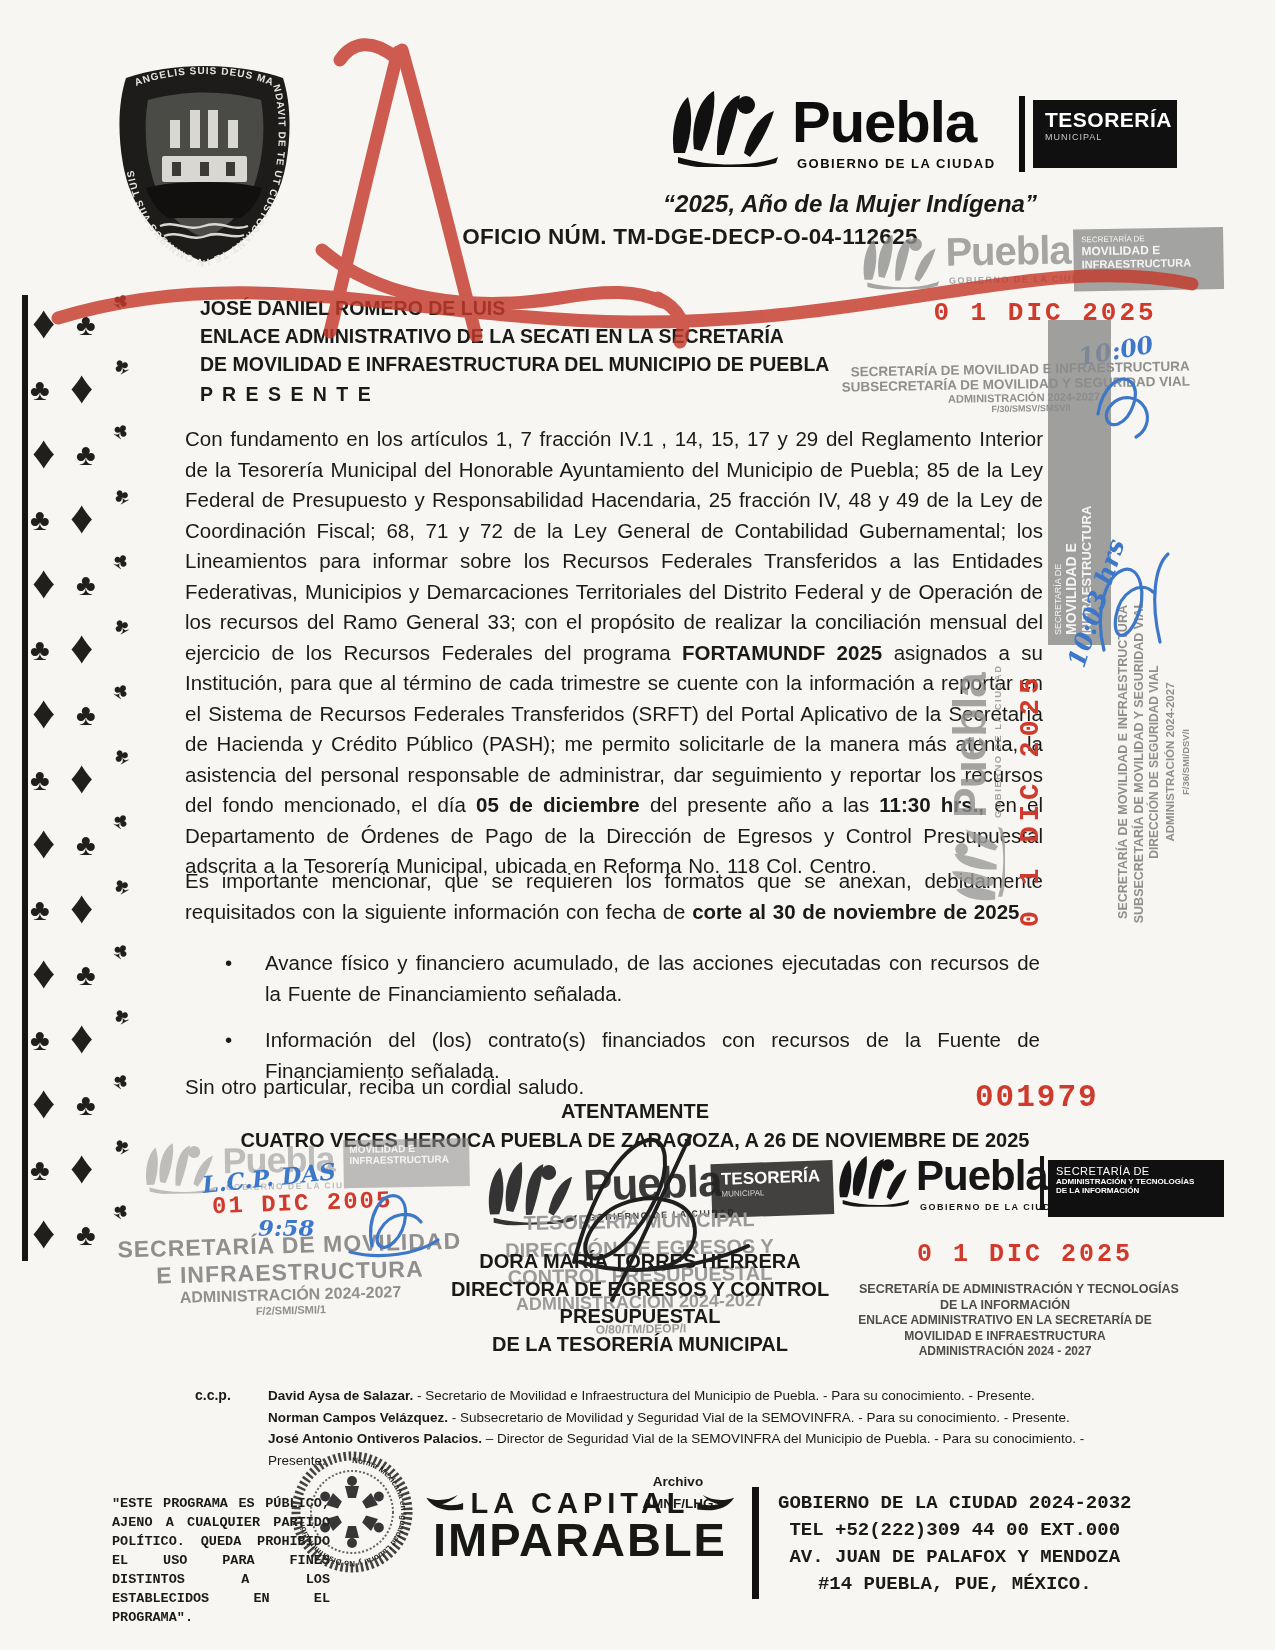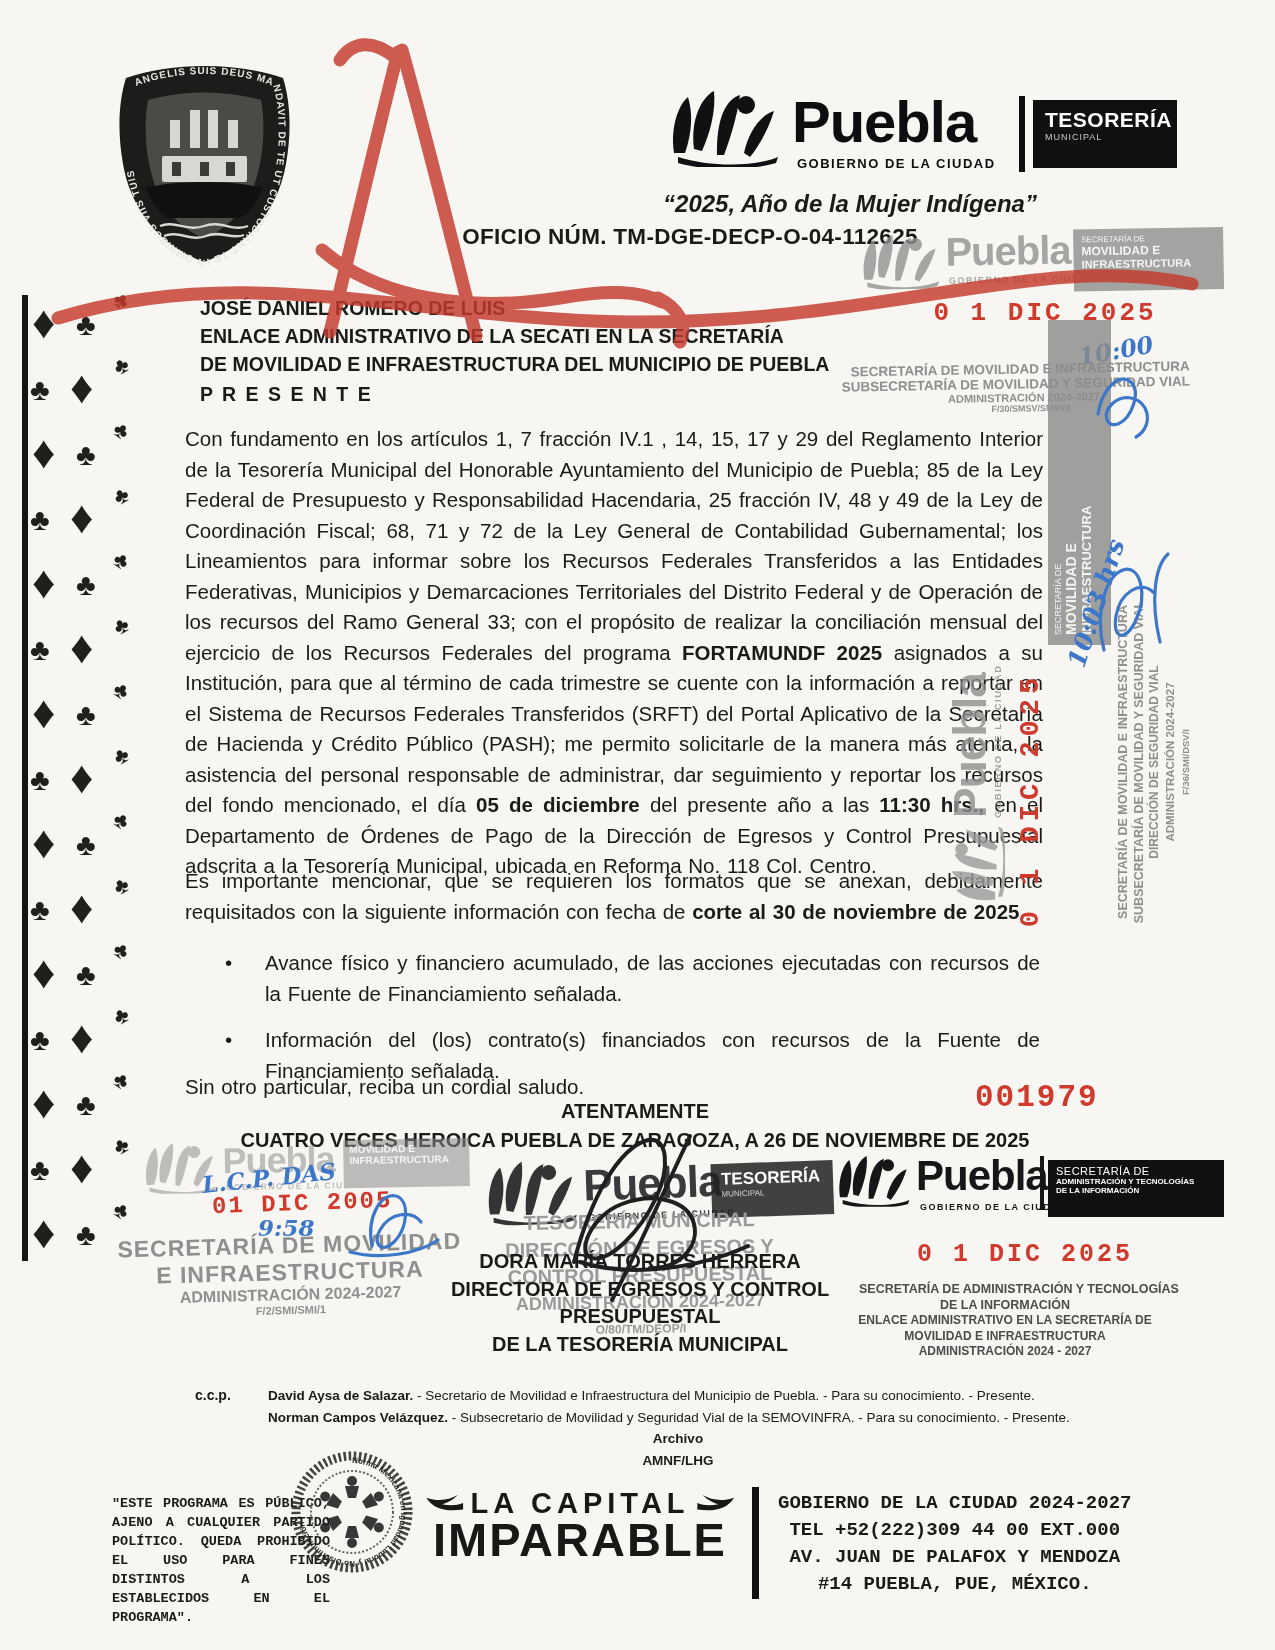--- a/index.html
+++ b/index.html
@@ -342,20 +342,21 @@
     <div style="font-size:12.5px;">DE LA INFORMACIÓN</div>
     <div style="font-size:12px;">ENLACE ADMINISTRATIVO EN LA SECRETARÍA DE</div>
     <div style="font-size:12px;">MOVILIDAD E INFRAESTRUCTURA</div>
     <div style="font-size:12px;">ADMINISTRACIÓN 2024 - 2027</div>
   </div>
 
   <div class="abs b" style="left:195px;top:1387px;font-size:14px;">c.c.p.</div>
   <div class="abs" style="left:268px;top:1385px;width:820px;font-size:13.5px;line-height:21.5px;">
     <div><span class="b">David Aysa de Salazar.</span><span> - Secretario de Movilidad e Infraestructura del Municipio de Puebla. - Para su conocimiento. - Presente.</span></div>
     <div><span class="b">Norman Campos Velázquez.</span><span> - Subsecretario de Movilidad y Seguridad Vial de la SEMOVINFRA. - Para su conocimiento. - Presente.</span></div>
+    <div><span class="b">José Antonio Ontiveros Palacios.</span><span> – Director de Seguridad Vial de la SEMOVINFRA del Municipio de Puebla. - Para su conocimiento. - Presente.</span></div>
     <div class="b">Archivo</div>
     <div class="b">AMNF/LHG</div>
   </div>
 
   <div class="abs mono b" style="left:112px;top:1494px;width:218px;font-size:13.5px;line-height:19px;text-align:justify;">"ESTE PROGRAMA ES PÚBLICO, AJENO A CUALQUIER PARTIDO POLÍTICO. QUEDA PROHIBIDO EL USO PARA FINES DISTINTOS A LOS ESTABLECIDOS EN EL PROGRAMA".</div>
 
   <div class="abs" style="left:282px;top:1448px;width:140px;height:130px;">
     <svg viewBox="0 0 140 130" width="140" height="130">
       <circle cx="70" cy="64" r="56" fill="none" stroke="#232323" stroke-width="9" stroke-dasharray="2.5 2.6" opacity=".85"></circle>
       <circle cx="70" cy="64" r="41" fill="none" stroke="#232323" stroke-width="2" stroke-dasharray="2 2" opacity=".7"></circle>
@@ -387,21 +388,21 @@
       <span style="font-size:29px;font-weight:bold;letter-spacing:5px;white-space:nowrap;">LA CAPITAL</span>
       <svg viewBox="0 0 60 40" width="52" height="34" fill="#181817">
           <use href="#wingR"></use>
         </svg>
     </div>
     <div style="font-size:47px;font-weight:bold;letter-spacing:2px;margin-top:-8px;">IMPARABLE</div>
   </div>
 
   <div class="abs" style="left:752px;top:1487px;width:7px;height:112px;background:#111;"></div>
   <div class="abs mono b" style="left:778px;top:1490px;font-size:19px;line-height:27px;">
-    <div>GOBIERNO DE LA CIUDAD 2024-2027</div>
+    <div>GOBIERNO DE LA CIUDAD 2024-2032</div>
     <div>TEL +52(222)309 44 00 EXT.000</div>
     <div>AV. JUAN DE PALAFOX Y MENDOZA</div>
     <div>#14 PUEBLA, PUE, MÉXICO.</div>
   </div>
 
   <svg class="abs overlay" style="left:0;top:0;z-index:5;" width="1275" height="1650" viewBox="0 0 1275 1650">
 
     <g stroke="#c43a2c" stroke-width="13" fill="none" stroke-linecap="round" opacity=".82">
       <path d="M398 52 C380 122 352 242 330 332"></path>
       <path d="M402 50 C425 132 455 252 476 336"></path>

